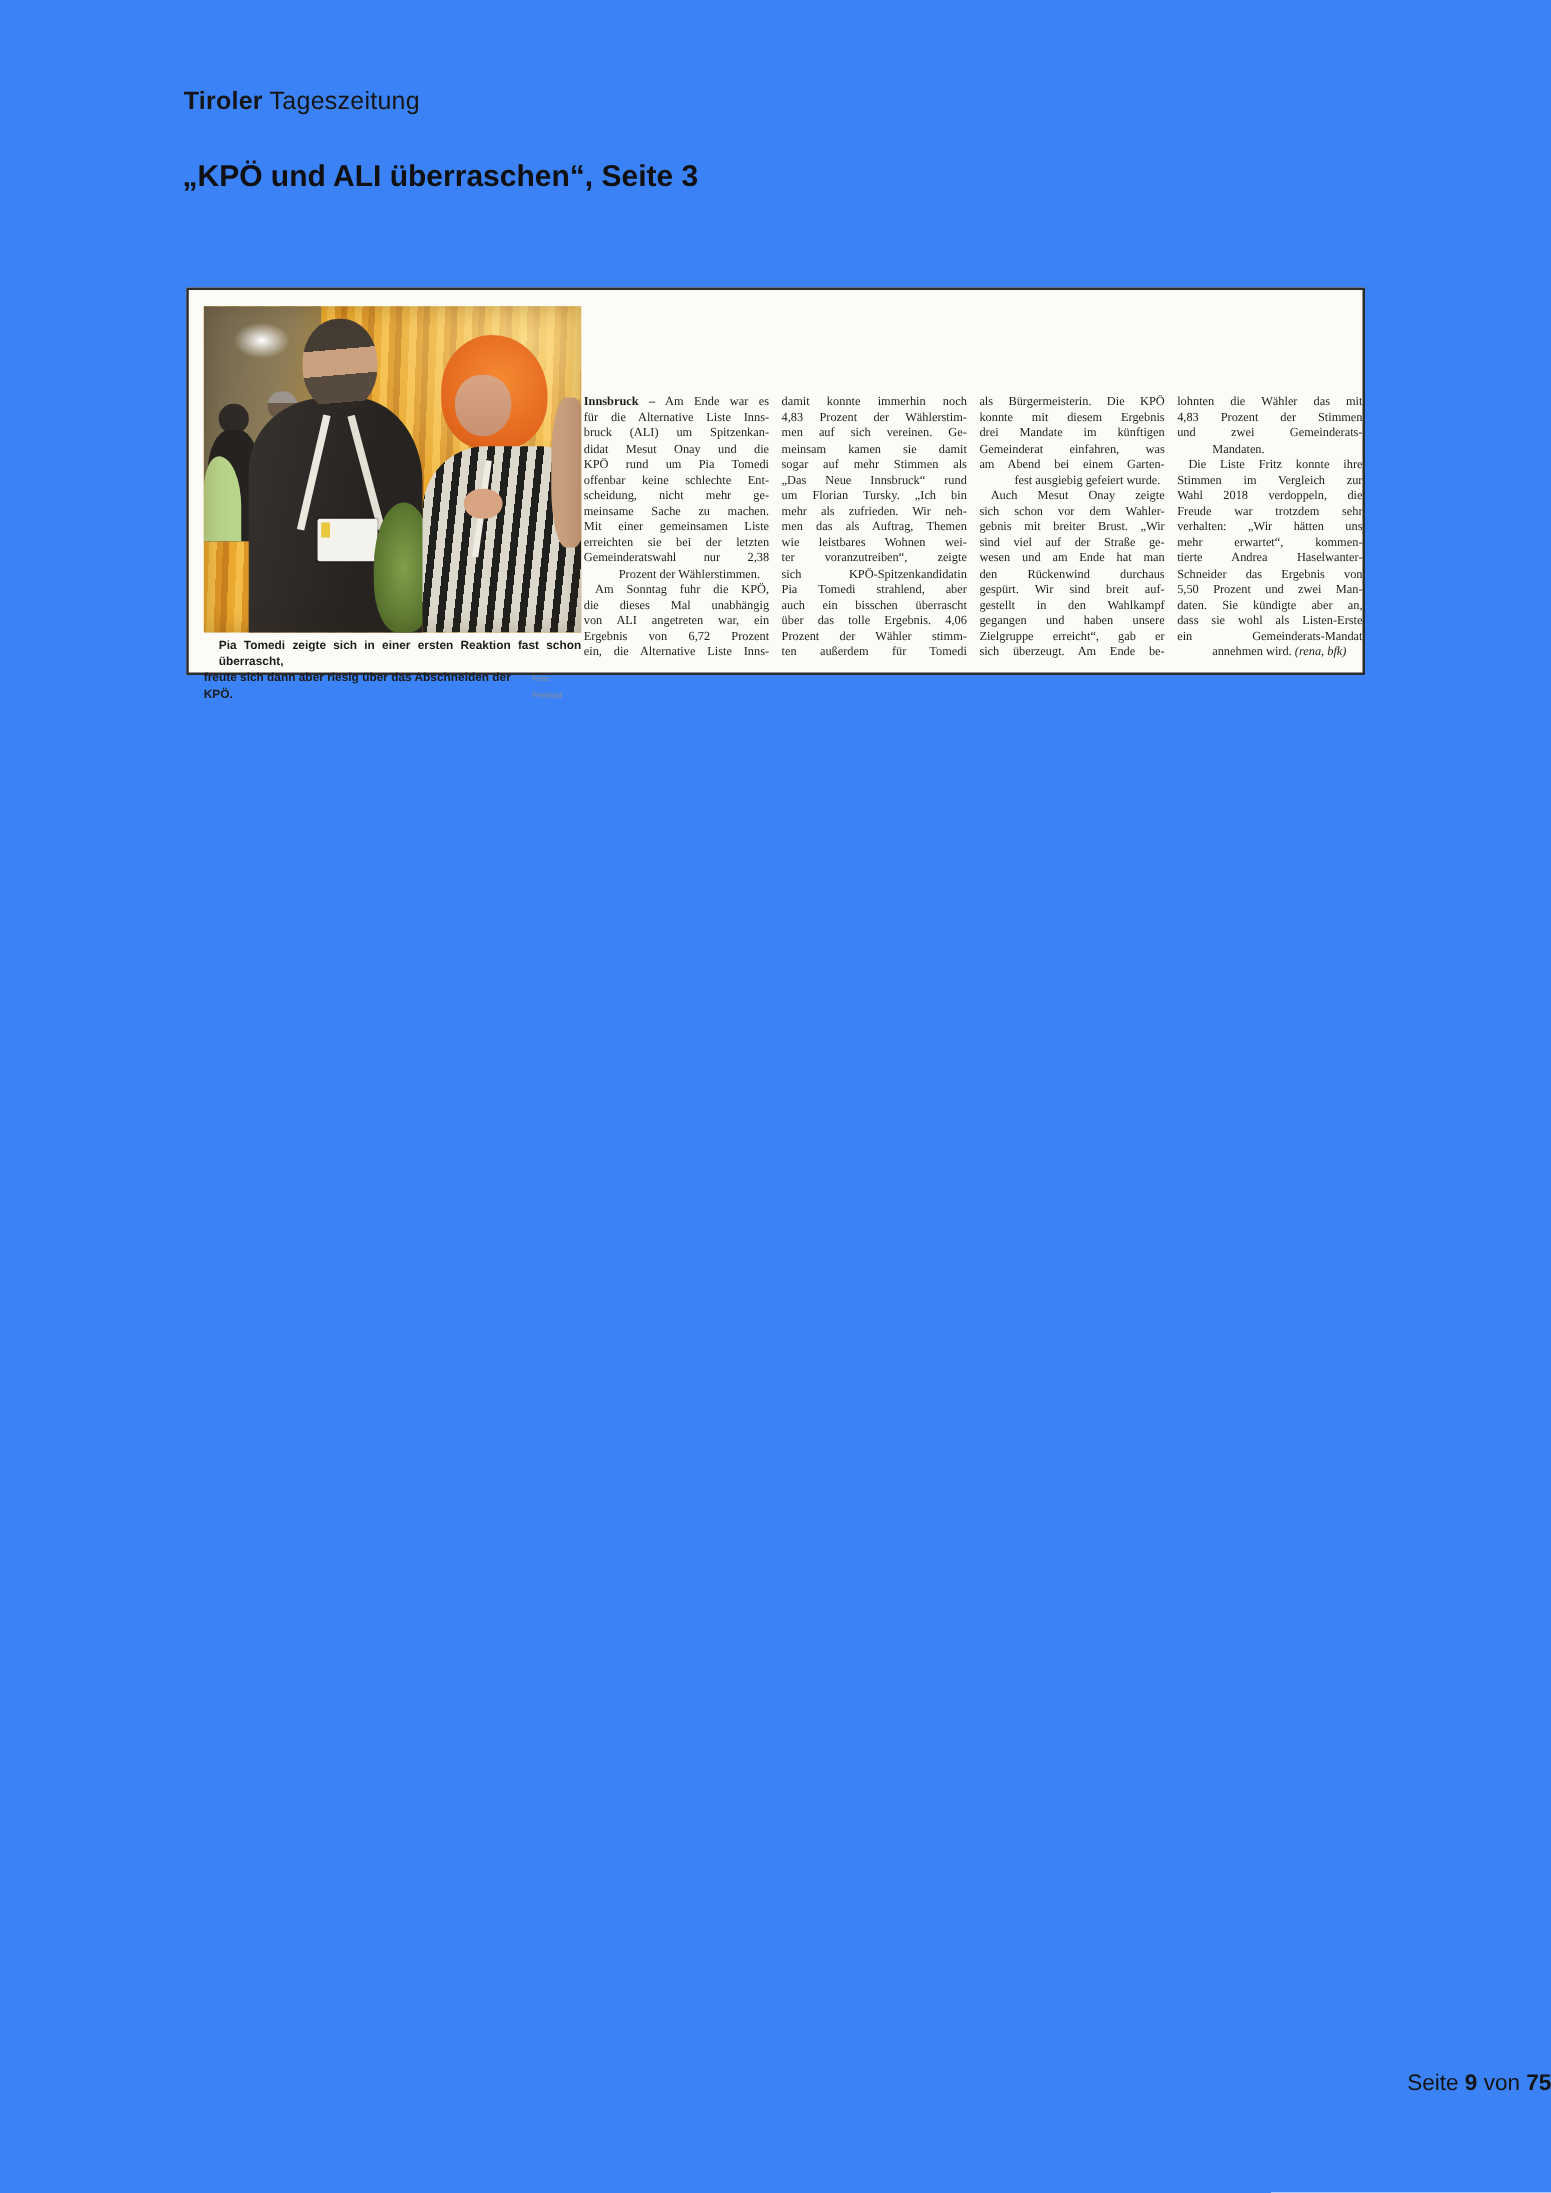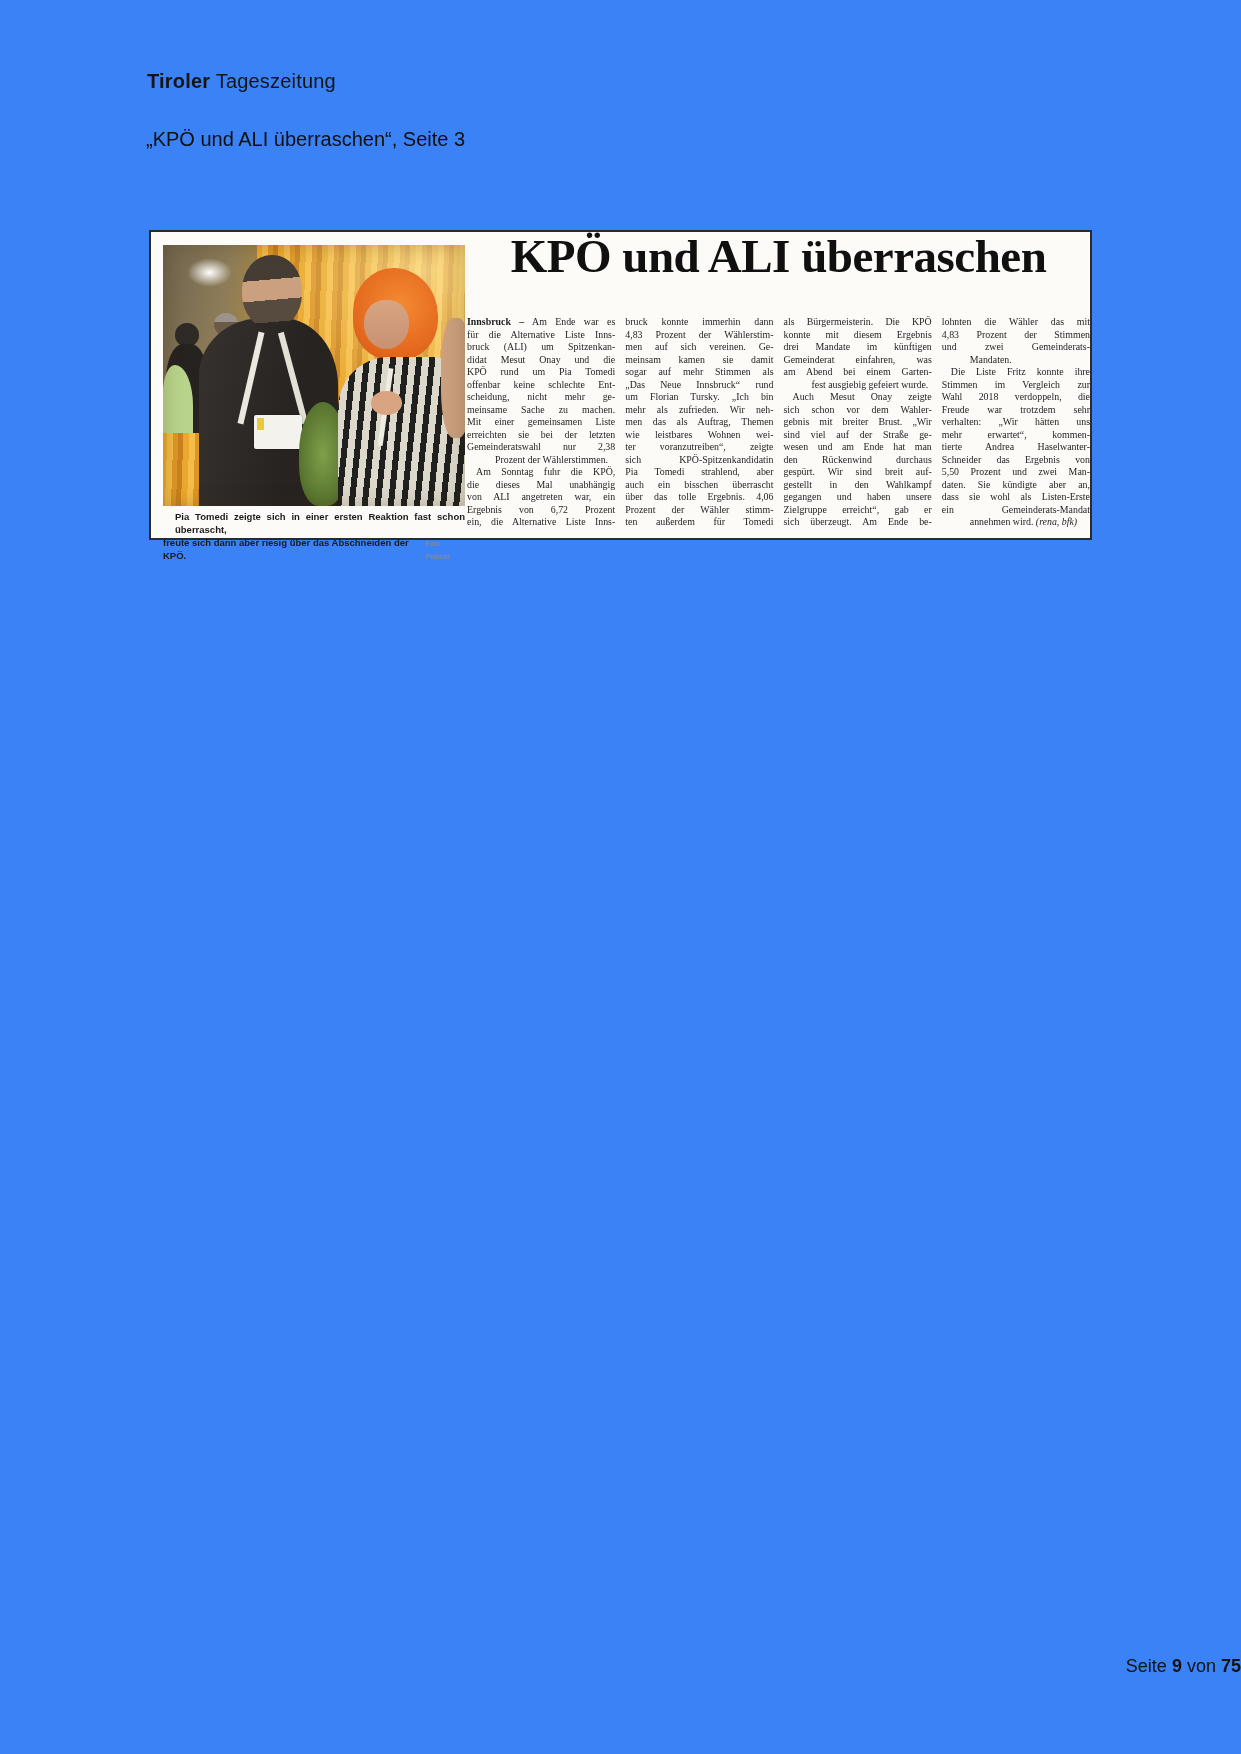--- a/index.html
+++ b/index.html
@@ -2,21 +2,21 @@
 <html><head>
 <meta charset="utf-8">
 <style>
   html,body{margin:0;padding:0;background:#ffffff;}
   .screen{position:relative;width:1241px;height:1754px;background:#3b82f6;overflow:hidden;
           font-family:"Liberation Sans",sans-serif;color:#111;}
 
   
   .brand{position:absolute;left:147px;top:70px;font-size:20px;letter-spacing:.2px;color:#151515;}
   .brand .b{font-weight:700;}
-  .doc-title{position:absolute;left:146px;top:128px;margin:0;font-size:20px;font-weight:400;color:#101010;}
+  .doc-title{position:absolute;left:146px;top:128px;margin:0;font-size:24px;font-weight:700;color:#101010;}
 
   
   .clip{position:absolute;left:149px;top:230px;width:943px;height:310px;box-sizing:border-box;
         border:2px solid #2b2b2b;background:#fcfbf8;}
 
   
   .photo-wrap{position:absolute;left:12px;top:13px;width:302px;margin:0;}
   .photo{position:relative;width:302px;height:261px;overflow:hidden;
          background:
            radial-gradient(circle at 86% 10%, rgba(255,236,170,.65), rgba(255,236,170,0) 42%),
@@ -113,21 +113,20 @@
       <figcaption class="caption">
         <div class="cap-l1">Pia Tomedi zeigte sich in einer ersten Reaktion fast schon überrascht,</div>
         <div class="cap-l2">
           <span>freute sich dann aber riesig über das Abschneiden der KPÖ.</span>
           <span class="credit">Foto: Perktold</span>
         </div>
       </figcaption>
     </figure>
 
     <div class="art">
-      <h2 class="headline">KPÖ und ALI überraschen</h2>
       <div class="cols">
         <div class="col">
             <div class="tl"><b>Innsbruck –</b> Am Ende war es</div>
             <div class="tl">für die Alternative Liste Inns-</div>
             <div class="tl">bruck (ALI) um Spitzenkan-</div>
             <div class="tl">didat Mesut Onay und die</div>
             <div class="tl">KPÖ rund um Pia Tomedi</div>
             <div class="tl">offenbar keine schlechte Ent-</div>
             <div class="tl">scheidung, nicht mehr ge-</div>
             <div class="tl">meinsame Sache zu machen.</div>
@@ -135,21 +134,21 @@
             <div class="tl">erreichten sie bei der letzten</div>
             <div class="tl">Gemeinderatswahl nur 2,38</div>
             <div class="tl noj">Prozent der Wählerstimmen.</div>
             <div class="tl ind">Am Sonntag fuhr die KPÖ,</div>
             <div class="tl">die dieses Mal unabhängig</div>
             <div class="tl">von ALI angetreten war, ein</div>
             <div class="tl">Ergebnis von 6,72 Prozent</div>
             <div class="tl">ein, die Alternative Liste Inns-</div>
           </div>
         <div class="col">
-            <div class="tl">bruck konnte immerhin dann</div>
+            <div class="tl">damit konnte immerhin noch</div>
             <div class="tl">4,83 Prozent der Wählerstim-</div>
             <div class="tl">men auf sich vereinen. Ge-</div>
             <div class="tl">meinsam kamen sie damit</div>
             <div class="tl">sogar auf mehr Stimmen als</div>
             <div class="tl">„Das Neue Innsbruck“ rund</div>
             <div class="tl">um Florian Tursky. „Ich bin</div>
             <div class="tl">mehr als zufrieden. Wir neh-</div>
             <div class="tl">men das als Auftrag, Themen</div>
             <div class="tl">wie leistbares Wohnen wei-</div>
             <div class="tl">ter voranzutreiben“, zeigte</div>

